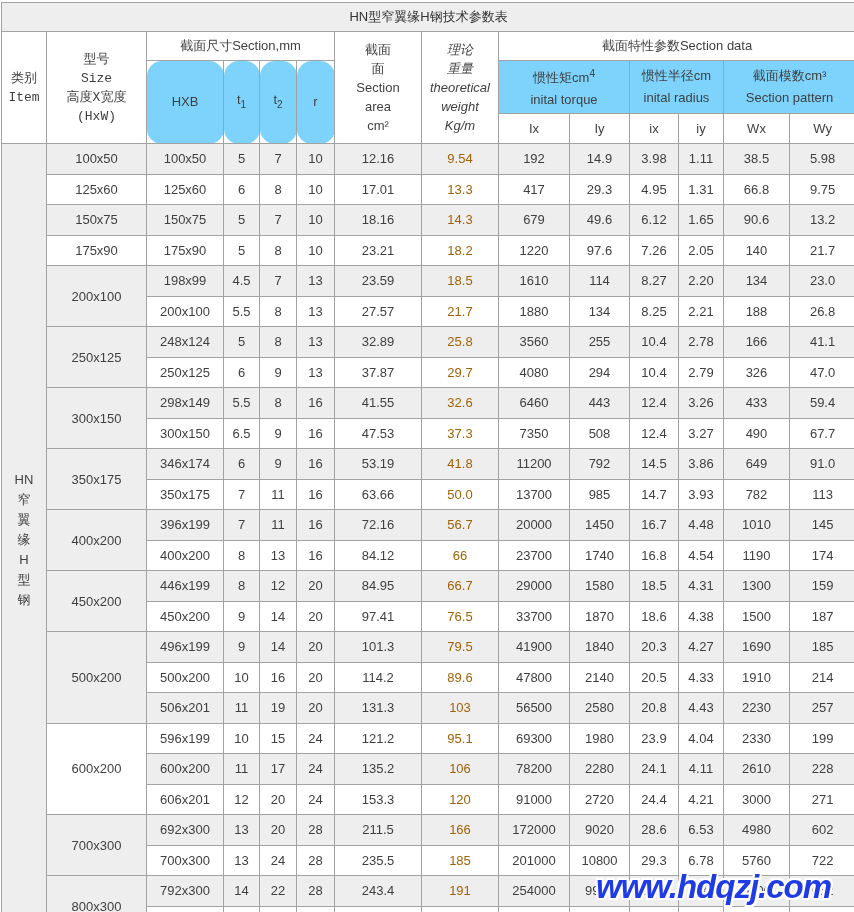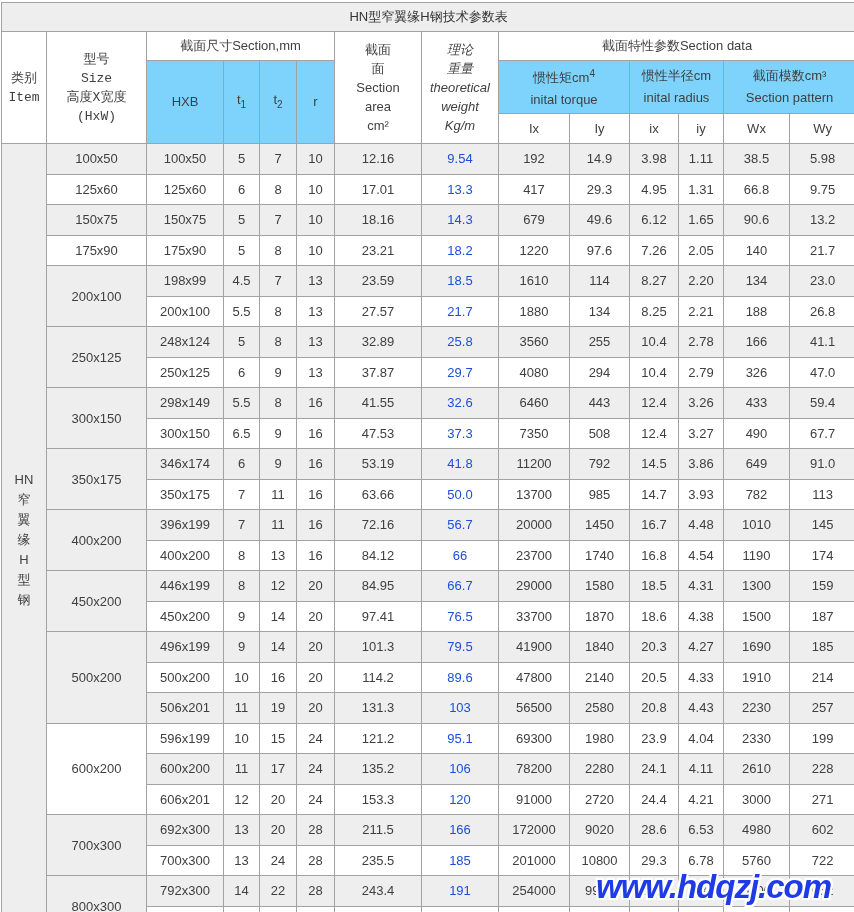--- a/index.html
+++ b/index.html
@@ -18,33 +18,33 @@
     text-align:center;vertical-align:middle;
     padding:0;overflow:hidden;
   }
   
   tr.title-row td{height:28px;background:#eeeeee;color:#333333;}
   
   tr.band1 th{height:28px;background:#ffffff;}
   tr.band2 th{height:52px;background:#7dd3fc;line-height:22px;}
   tr.band3 th{height:29px;background:#ffffff;}
   th.full-span{background:#ffffff;line-height:19px;font-family:Liberation Mono, monospace;}
-  th.hxb-th{background:#eeeeee;}
+  th.hxb-th{background:#eeeeee;border-radius:15px;}
   th.area-th{background:#eeeeee;line-height:19px;margin-top:39px;}
   th.weight-th{background:#ffffff;line-height:19px;font-style:italic;}
   sub{font-size:10px;}
   sup{font-size:10px;}
   
   tbody td{height:29.5px;}
   tr.r-gray{background:#eeeeee;}
   tr.r-white{background:#ffffff;}
   td.bg-gray{background:#eeeeee;}
   td.bg-white{background:#ffffff;}
   td.cat-cell{background:#eeeeee;line-height:20px;font-size:13px;}
-  td.red{color:#1d4ed8;}
+  td.red{color:#a16207;}
   
   .watermark{
     position:absolute;left:596px;top:868px;z-index:5;
     font-weight:bold;font-style:italic;font-size:33px;letter-spacing:-1px;
     color:#1f3be5;white-space:nowrap;
     text-shadow:-2px -2px 0 #fff,2px -2px 0 #fff,-2px 2px 0 #fff,2px 2px 0 #fff,
                 0 -2px 0 #fff,0 2px 0 #fff,-2px 0 0 #fff,2px 0 0 #fff;
   }
 </style>
 </head>

